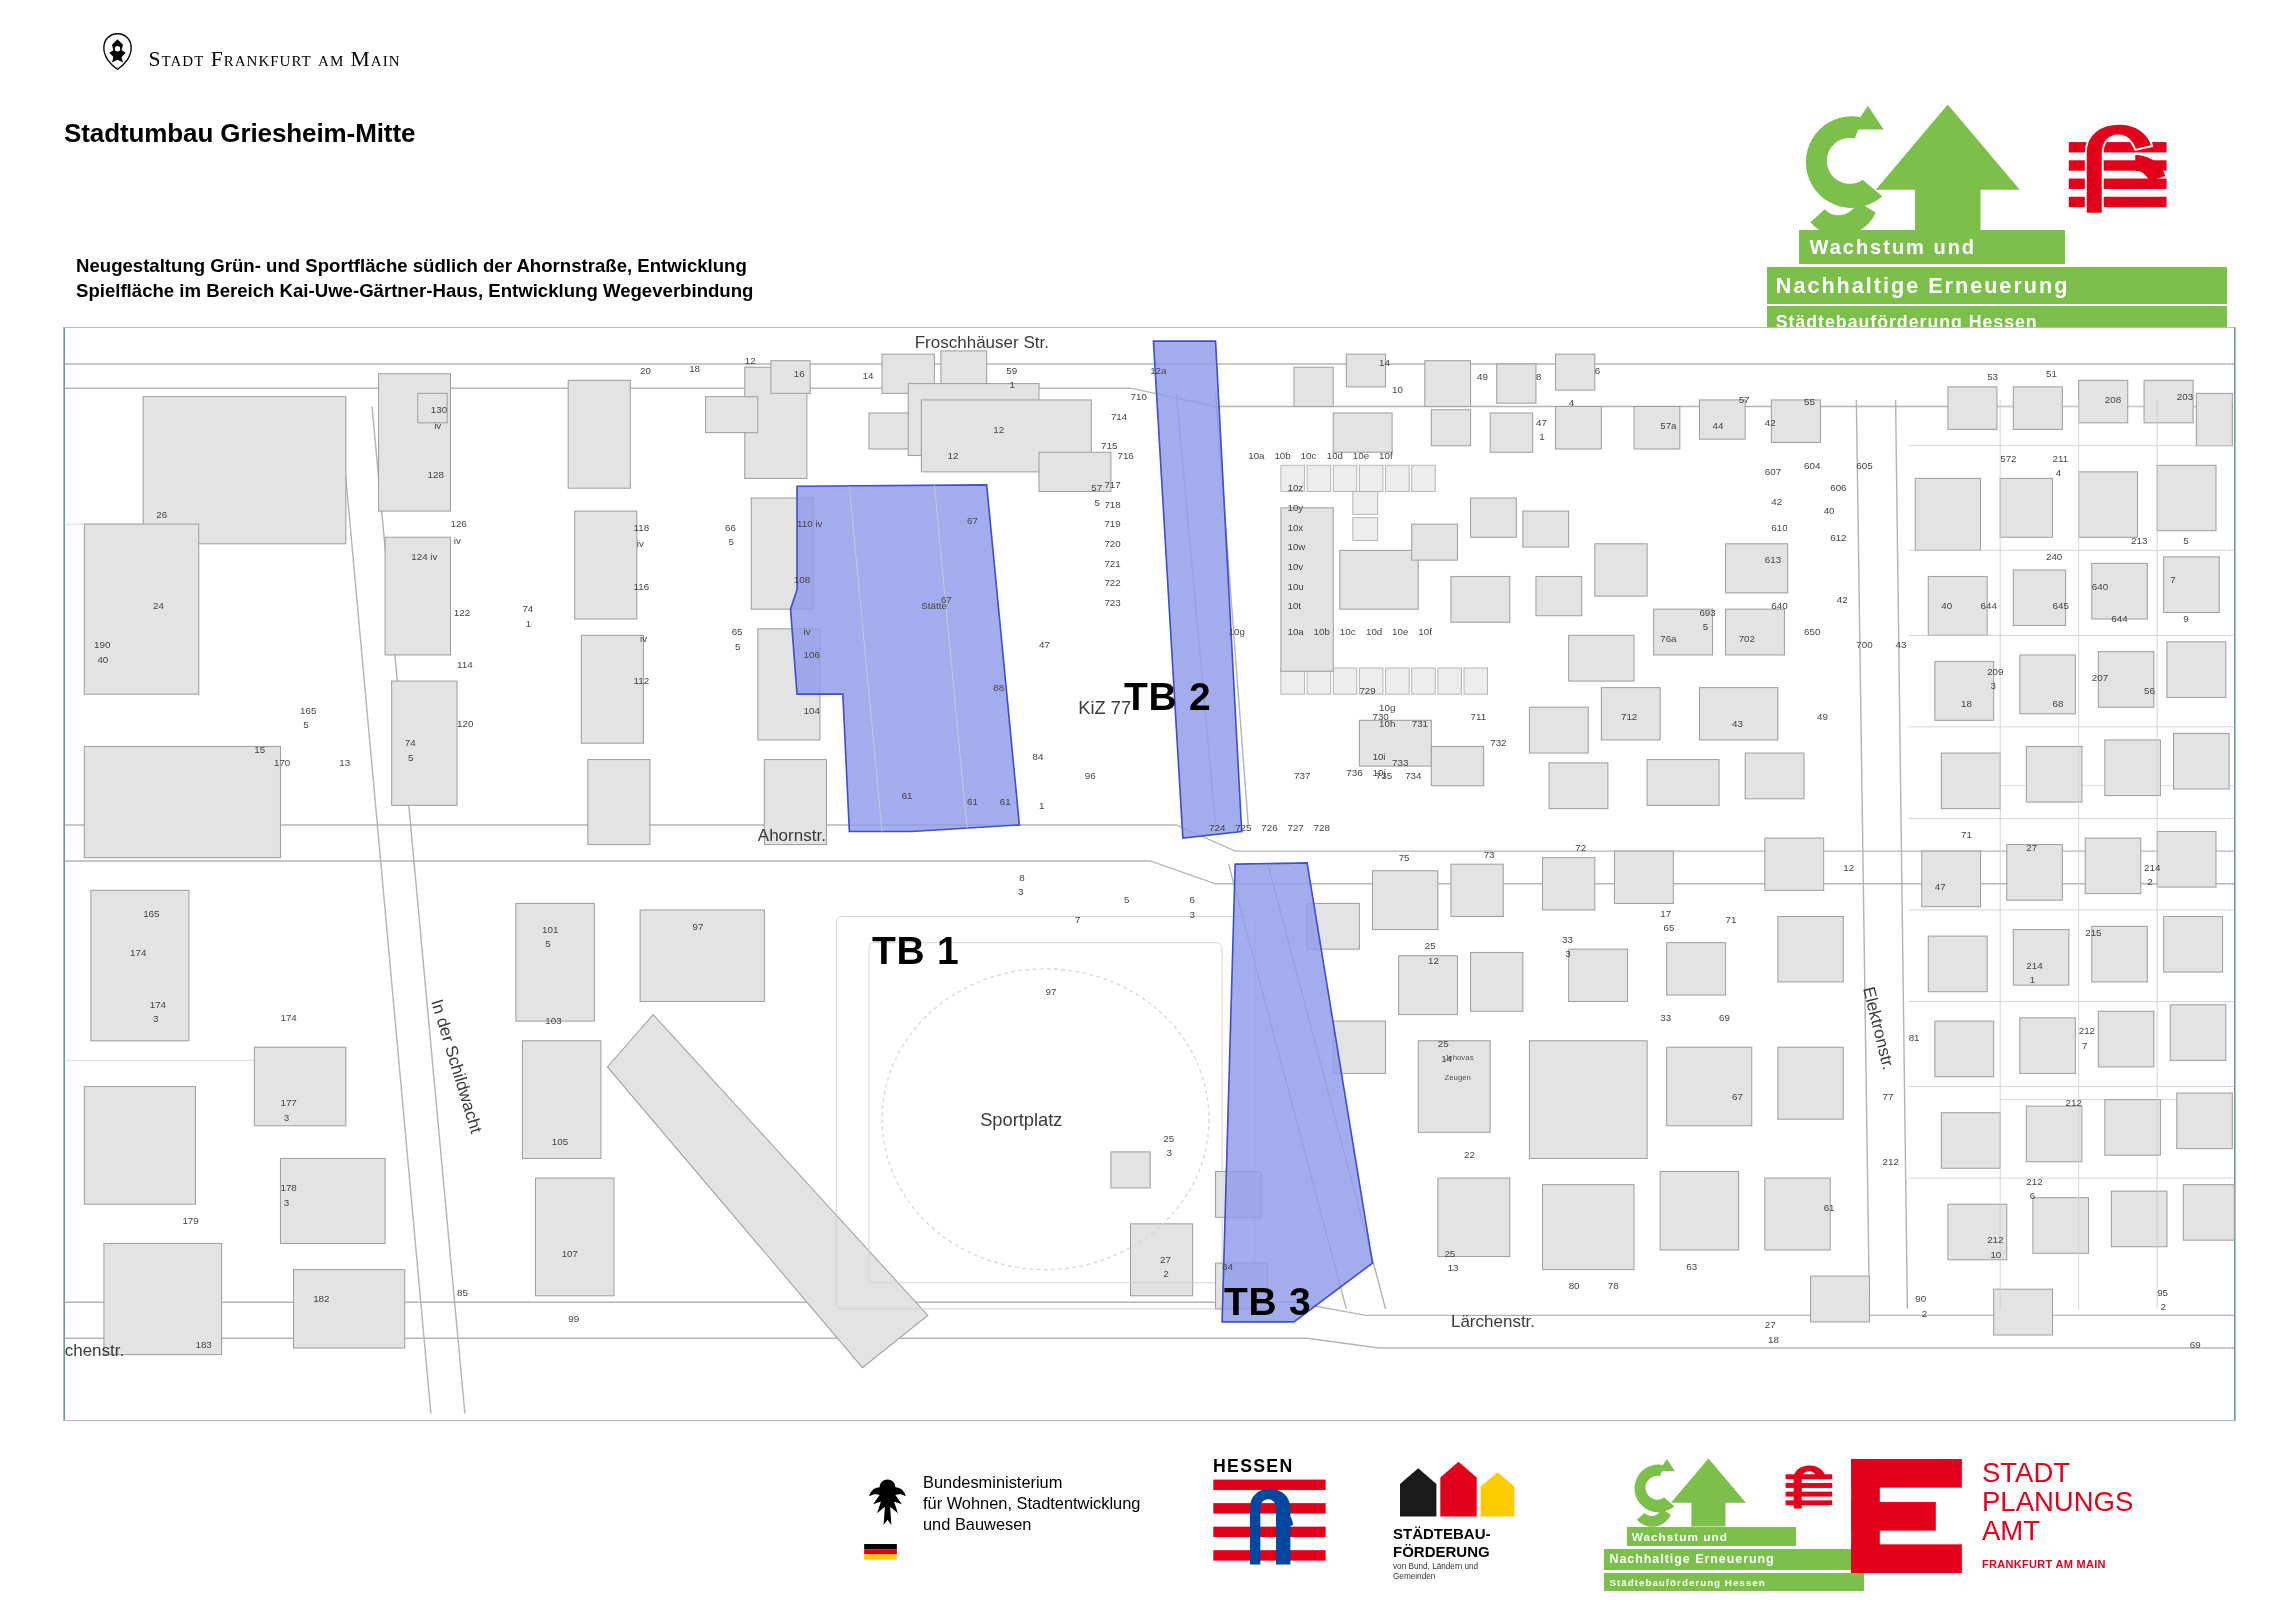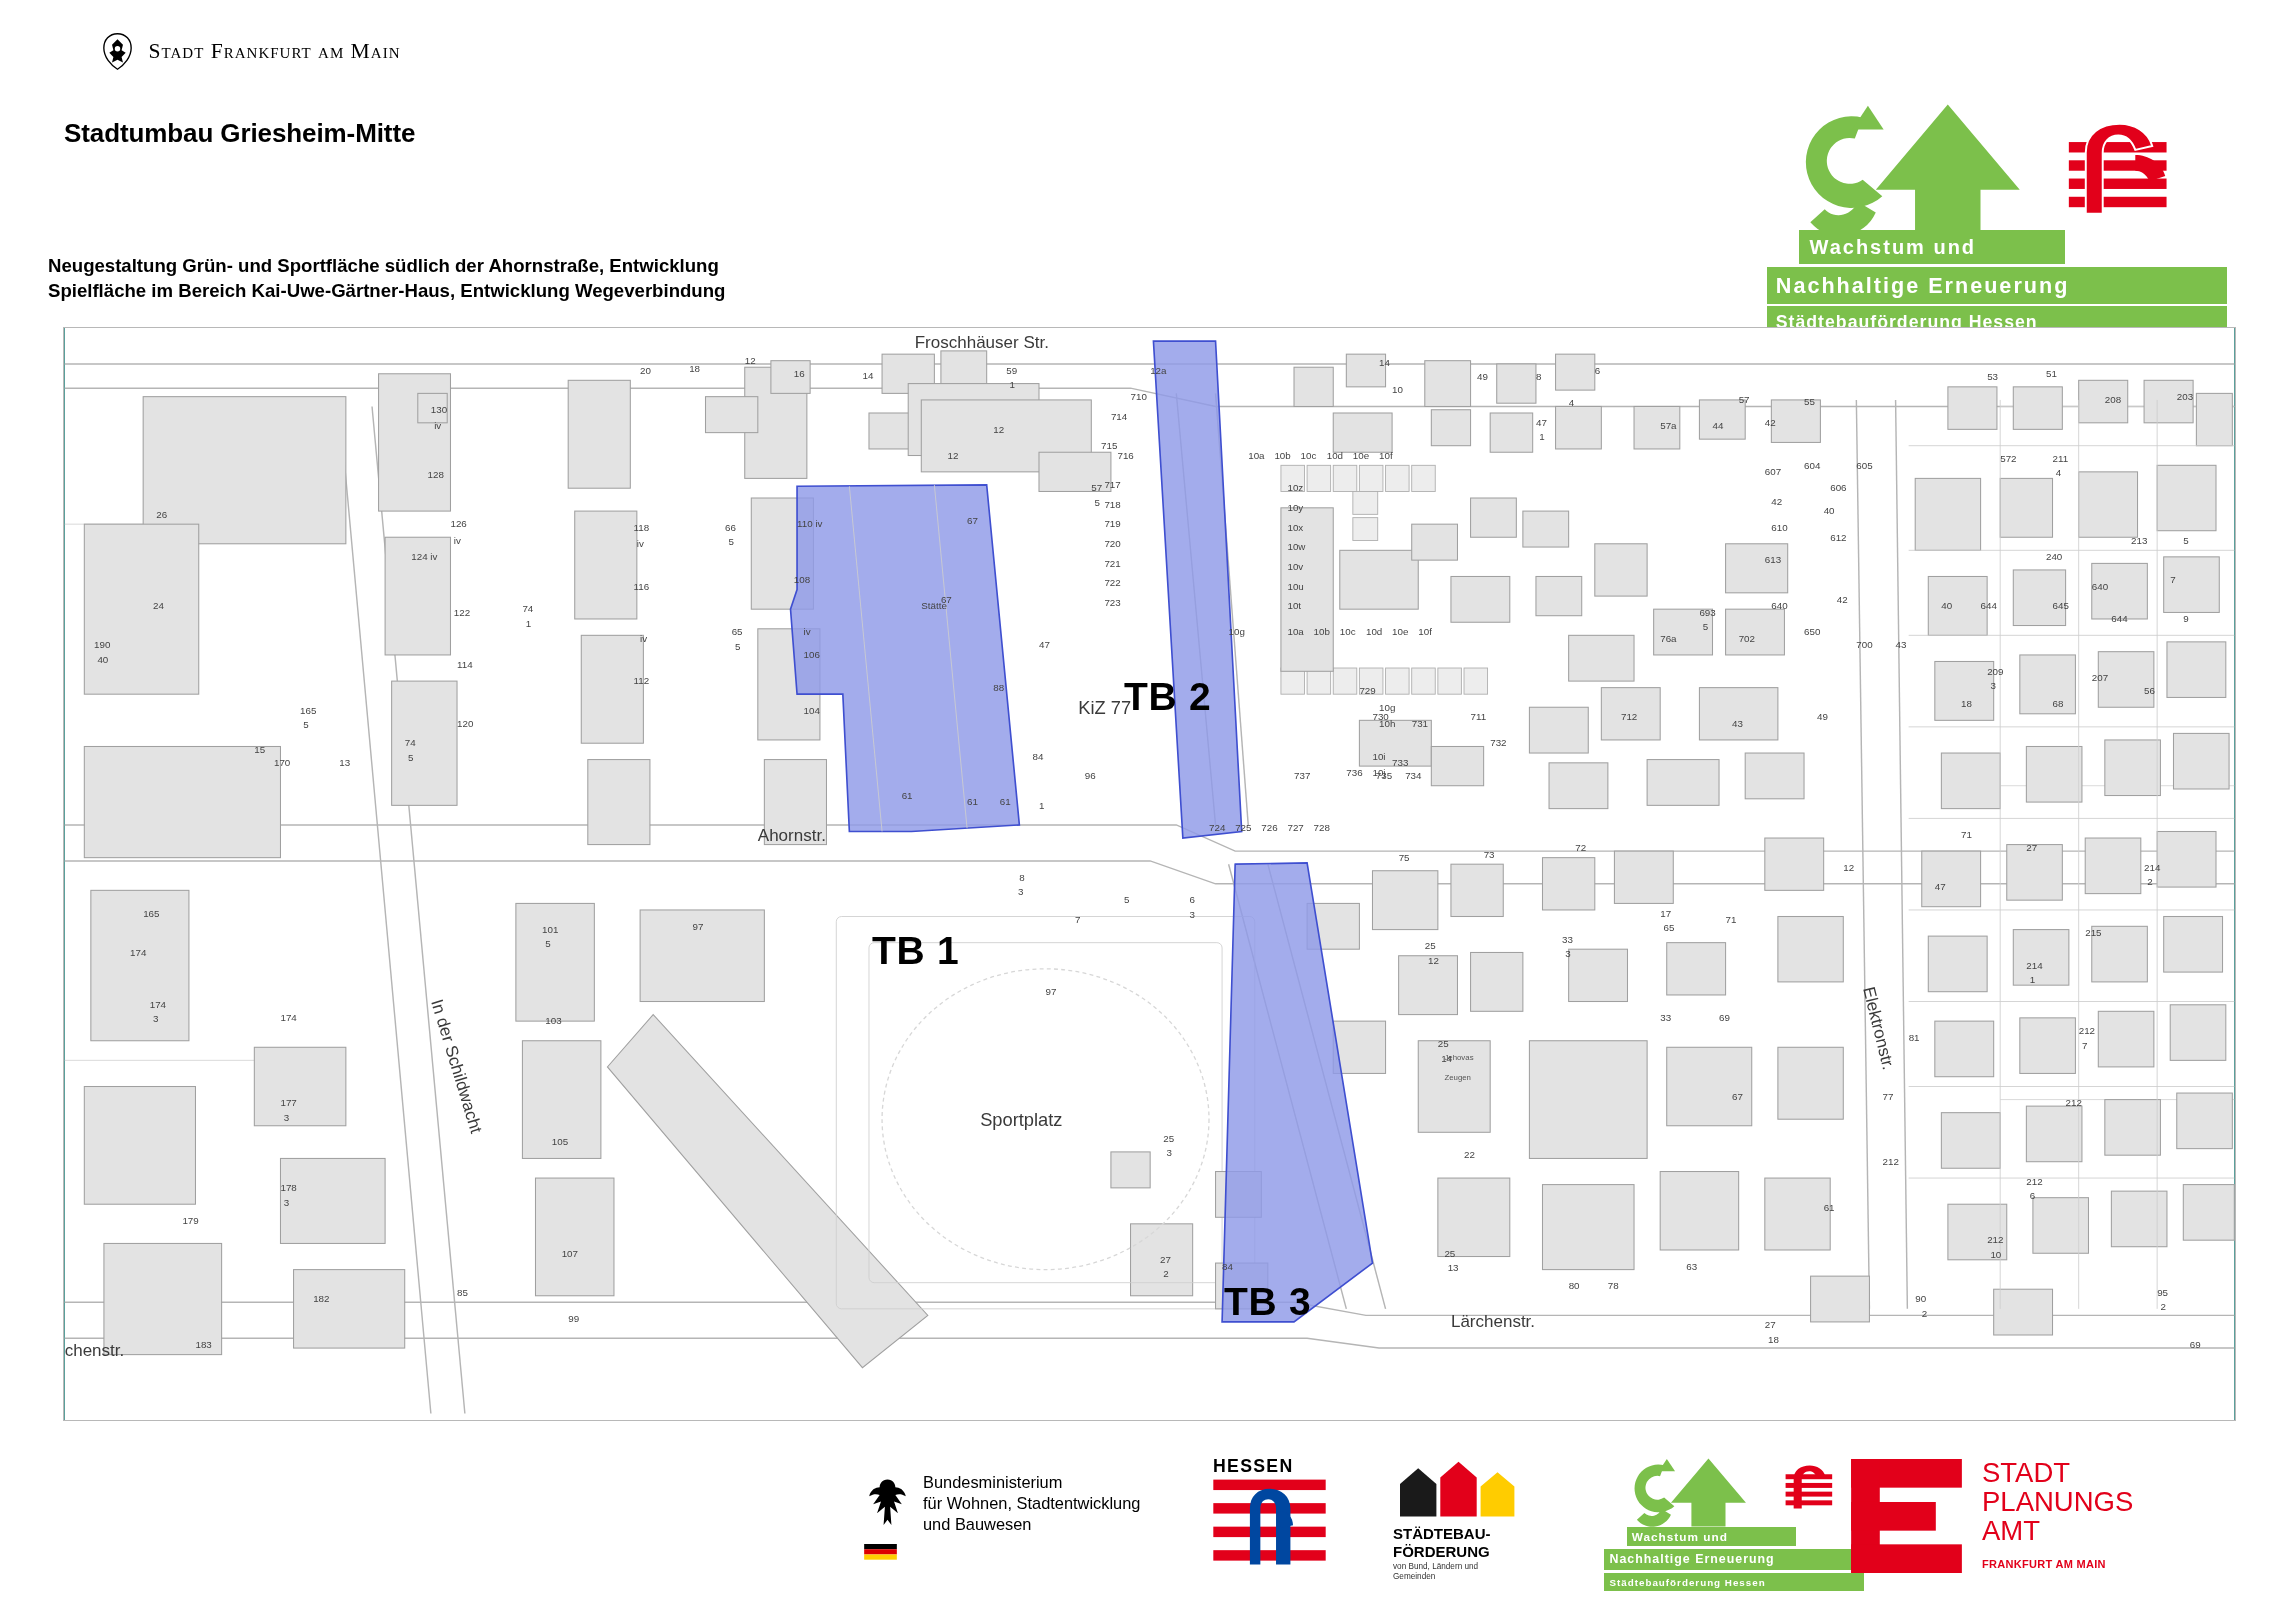--- a/index.html
+++ b/index.html
@@ -21,21 +21,21 @@
     position: absolute;
     left: 0; top: 0;
     width: 2295px;
     height: 327px;
   }
   #city-logo {
     position: absolute;
     left: 97px;
     top: 31px;
     display: flex;
-    align-items: center;
+    align-items: flex-end;
     gap: 10.5px;
   }
   #city-logo .crest {
     width: 41px; height: 41px;
   }
   #city-logo .logo-text {
     font-family: "Liberation Serif", serif;
     font-size: 21.6px;
     letter-spacing: 1px;
     font-variant: small-caps;
@@ -52,21 +52,21 @@
   #main-title {
     position: absolute;
     left: 63px;
     top: 149px;
     font-size: 43px;
     font-weight: bold;
     letter-spacing: -0.3px;
   }
   #desc {
     position: absolute;
-    left: 48px;
+    left: 76px;
     top: 254px;
     font-size: 18.6px;
     font-weight: bold;
     line-height: 1.33;
   }
 
   
   #hessen-badge {
     position: absolute;
     right: 73px;

